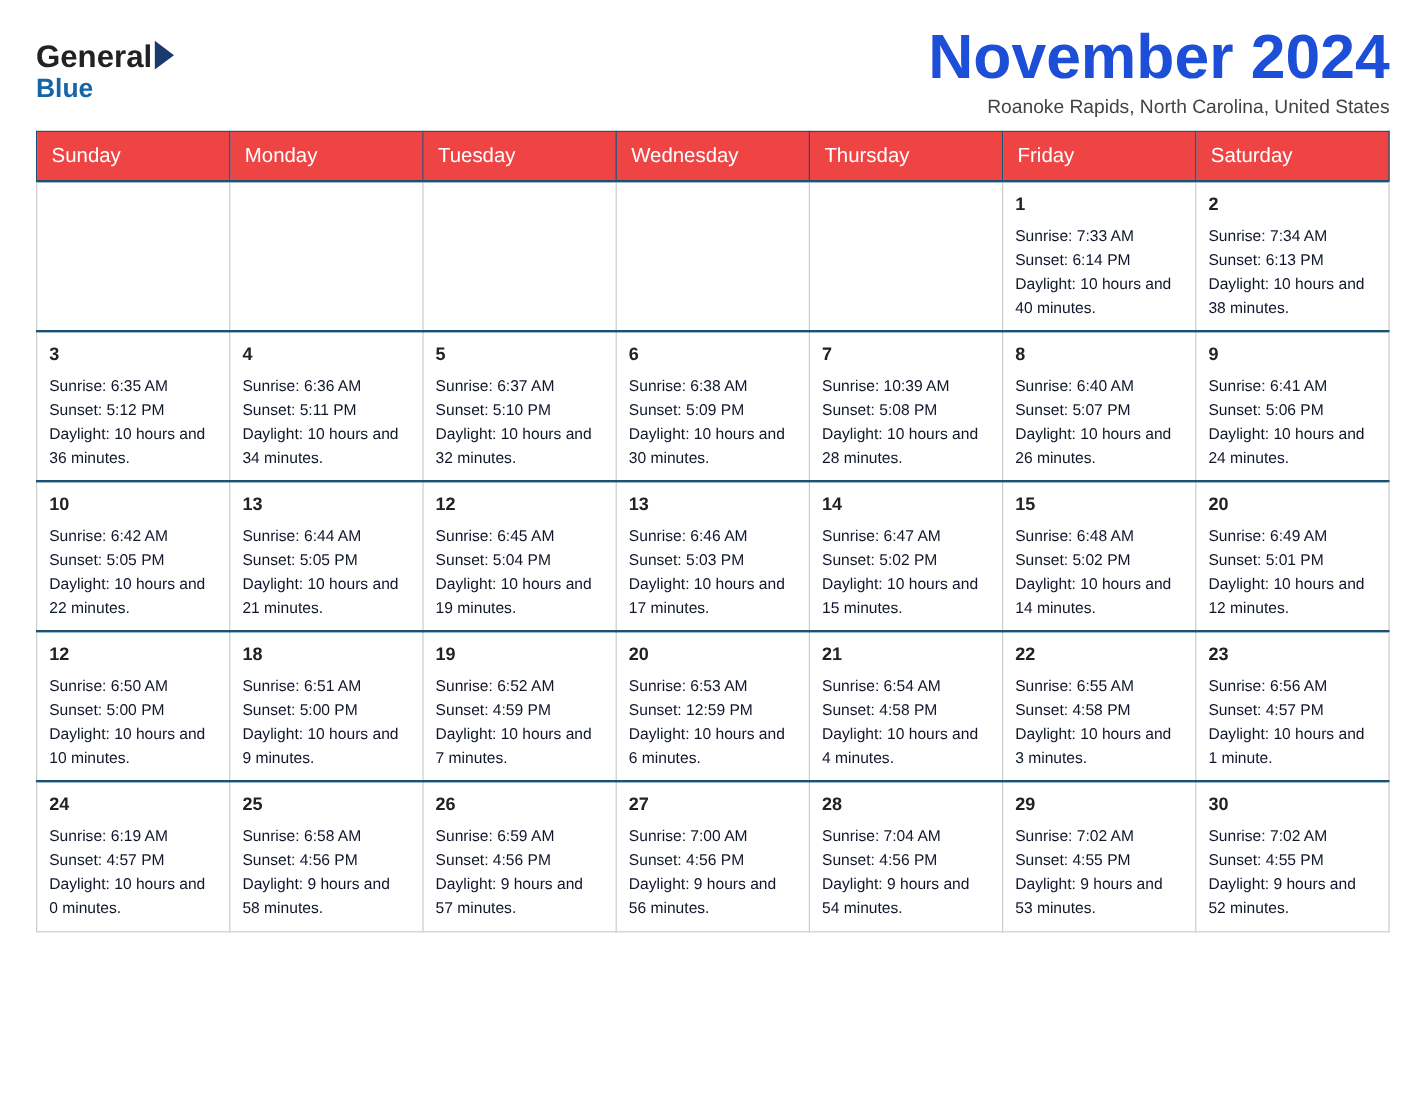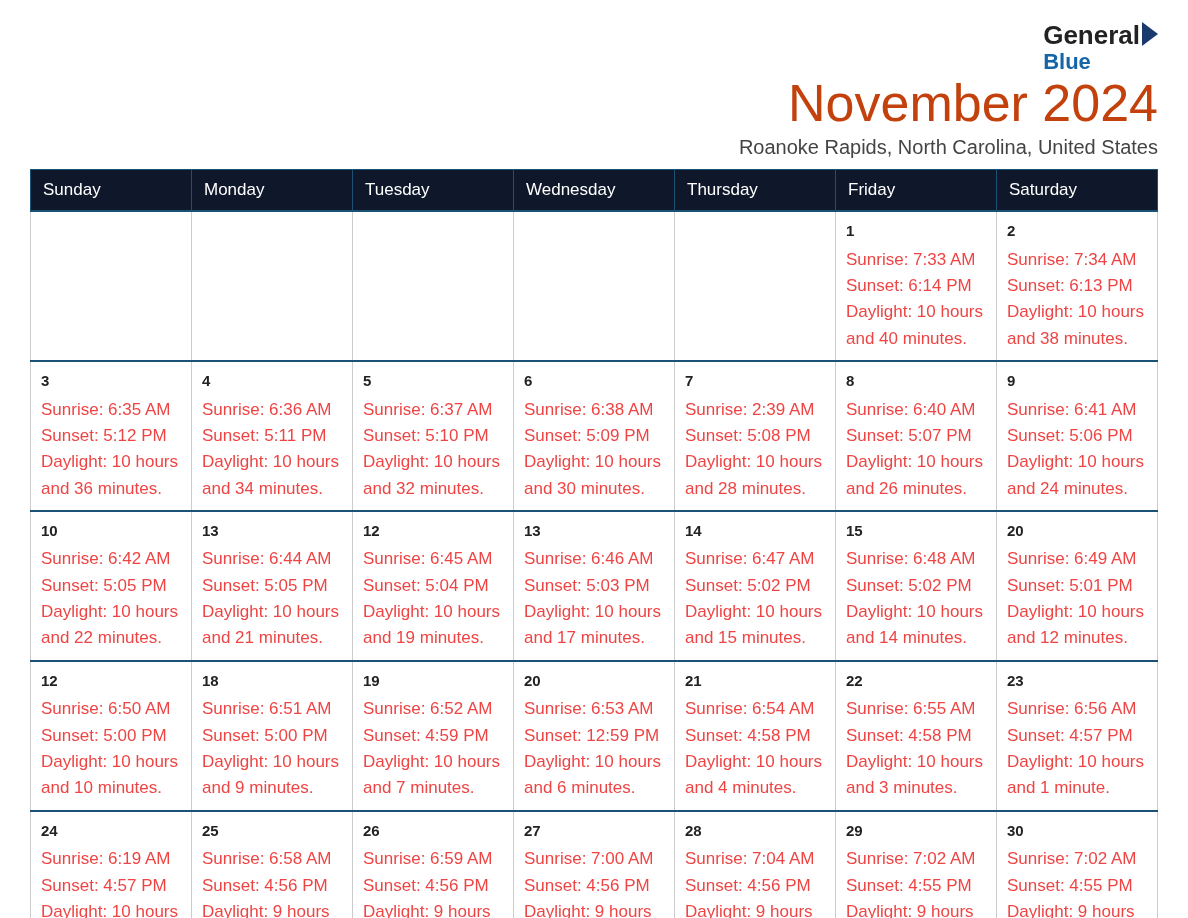--- a/index.html
+++ b/index.html
@@ -7,50 +7,49 @@
       font-family: Arial, sans-serif;
       background: #fff;
       color: #222;
       width: 1188px;
       min-height: 918px;
       padding: 20px 30px;
     }
     .header-area {
       display: flex;
       justify-content: space-between;
-      align-items: flex-end;
+      align-items: center;
       margin-bottom: 10px;
-      flex-direction: column;
     }
     .logo-area {
       display: flex;
       flex-direction: column;
       align-items: flex-start;
     }
     .title-area {
       text-align: right;
     }
     .month-title {
       font-size: 52px;
-      font-weight: normal;
-      color: #c2410c;
+      font-weight: bold;
+      color: #1d4ed8;
       line-height: 1.1;
     }
     .location-title {
-      font-size: 20px;
+      font-size: 16px;
       color: #444;
       margin-top: 4px;
     }
     .calendar {
       width: 100%;
       border-collapse: collapse;
       margin-top: 10px;
     }
     .calendar thead th {
-      background: #0f172a;
+      background: #ef4444;
       color: #fff;
       font-size: 17px;
       font-weight: normal;
       padding: 10px 12px;
       text-align: left;
       border: 1px solid #1a5276;
     }
     .calendar tbody td {
       vertical-align: top;
       padding: 8px 10px;
@@ -65,22 +64,22 @@
     .calendar tbody tr {
       border-top: 2px solid #1a5276;
     }
     .day-number {
       font-size: 15px;
       font-weight: bold;
       margin-bottom: 4px;
       display: block;
     }
     .day-info {
-      font-size: 17px;
-      color: #ef4444;
+      font-size: 13px;
+      color: #0f172a;
       line-height: 1.55;
     }
     .empty-cell {
       background: #f9f9f9;
     }
     
     .logo-wrap {
       display: flex;
       align-items: center;
       gap: 0;
@@ -183,21 +182,21 @@
         </td>
         <td>
           <span class="day-number">6</span>
           <div class="day-info">Sunrise: 6:38 AM
 Sunset: 5:09 PM
 Daylight: 10 hours
 and 30 minutes.</div>
         </td>
         <td>
           <span class="day-number">7</span>
-          <div class="day-info">Sunrise: 2:39 AM
+          <div class="day-info">Sunrise: 10:39 AM
 Sunset: 5:08 PM
 Daylight: 10 hours
 and 28 minutes.</div>
         </td>
         <td>
           <span class="day-number">8</span>
           <div class="day-info">Sunrise: 6:40 AM
 Sunset: 5:07 PM
 Daylight: 10 hours
 and 26 minutes.</div>

